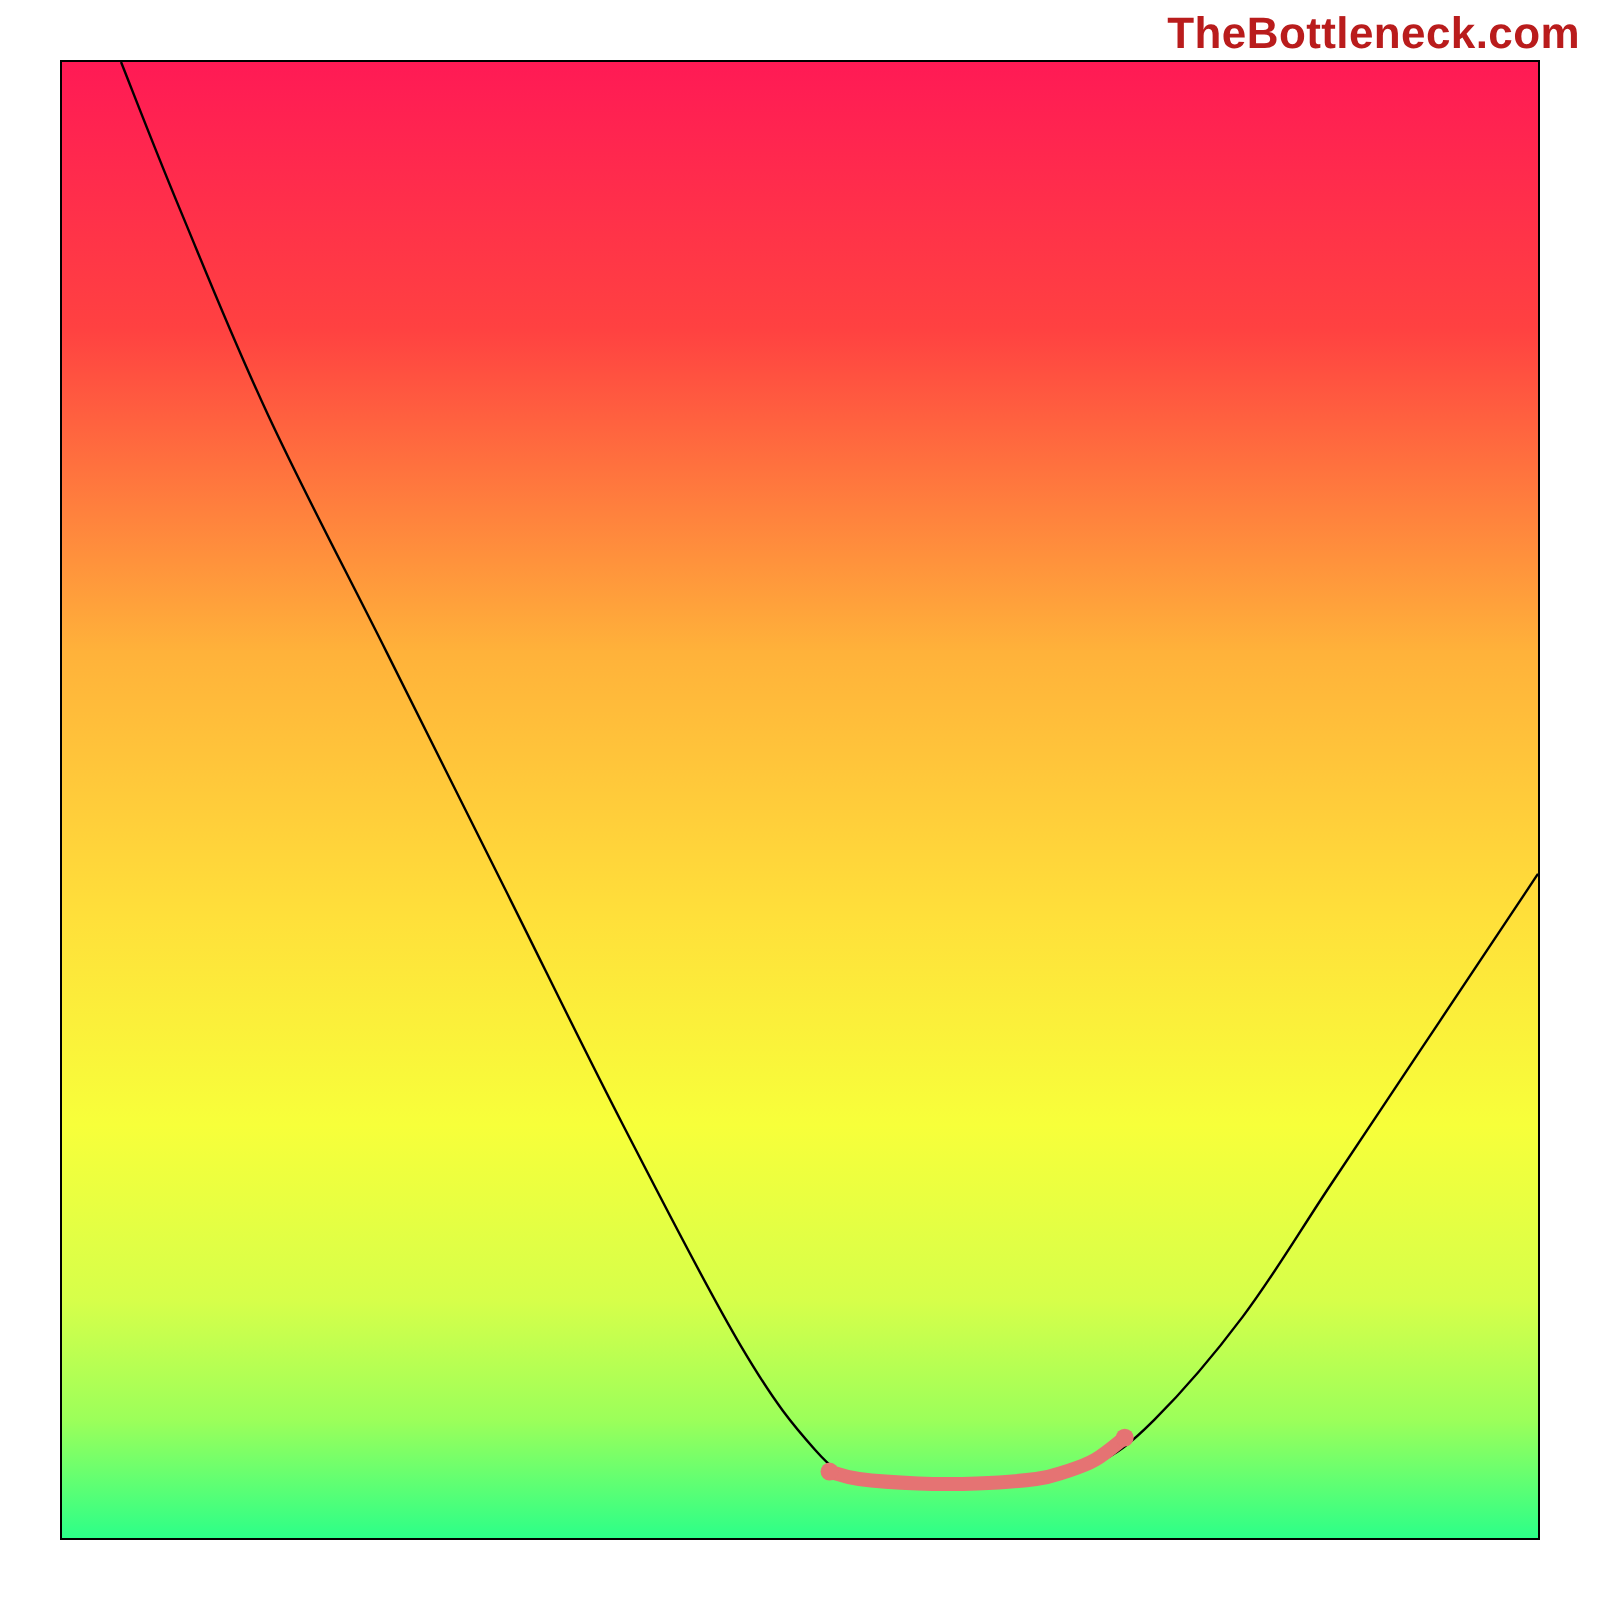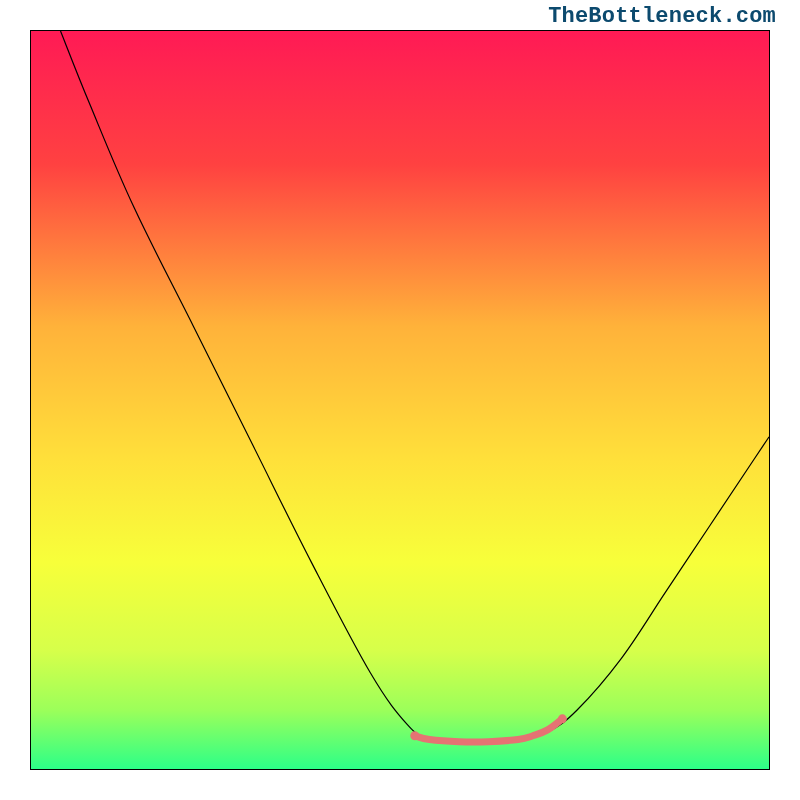--- a/index.html
+++ b/index.html
@@ -11,26 +11,25 @@
     font-family: Arial, Helvetica, sans-serif;
   }
   .frame {
     position: relative;
     width: 800px;
     height: 800px;
   }
   .watermark {
     position: absolute;
     top: 4px;
-    right: 24px;
+    right: 10px;
     font-size: 22px;
     font-weight: 600;
-    color: #0c4a6e;
+    color: #b91c1c;
     letter-spacing: 0.2px;
-    font-family: Liberation Mono, monospace;
   }
   .plot-wrap {
     position: absolute;
     top: 30px;
     left: 30px;
     width: 740px;
     height: 740px;
     border: 1.5px solid #000;
     box-sizing: border-box;
     overflow: hidden;

